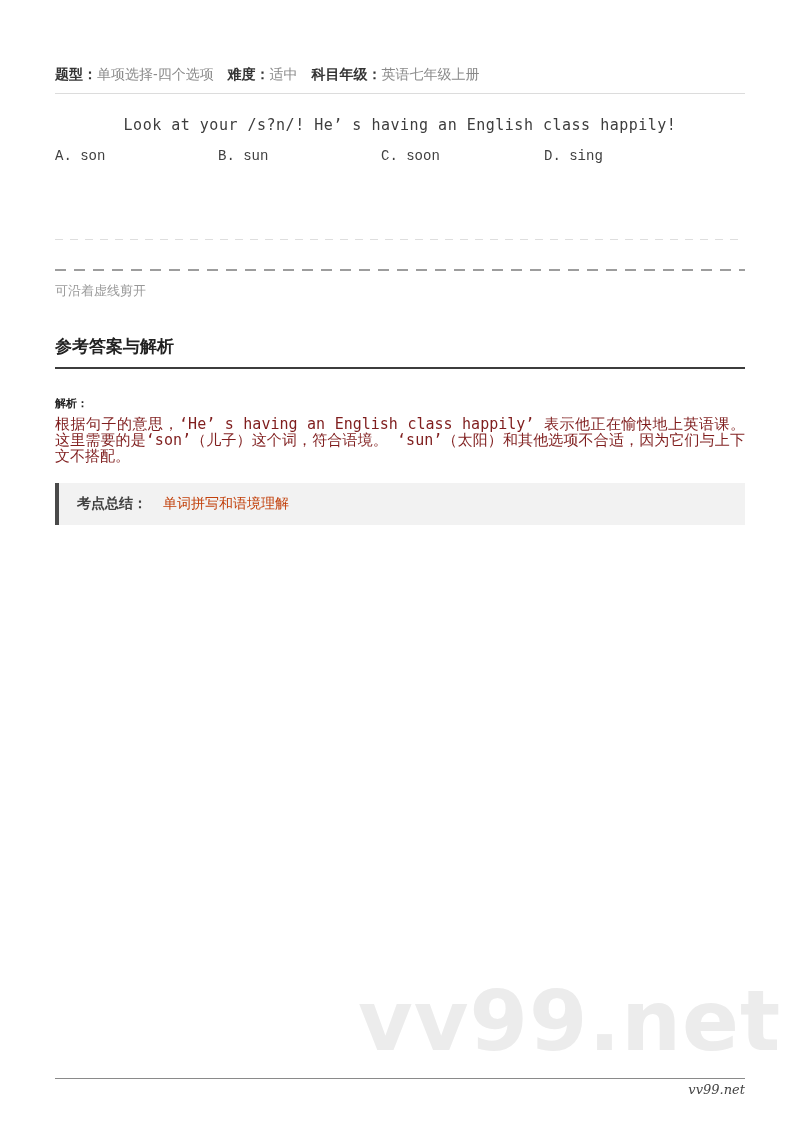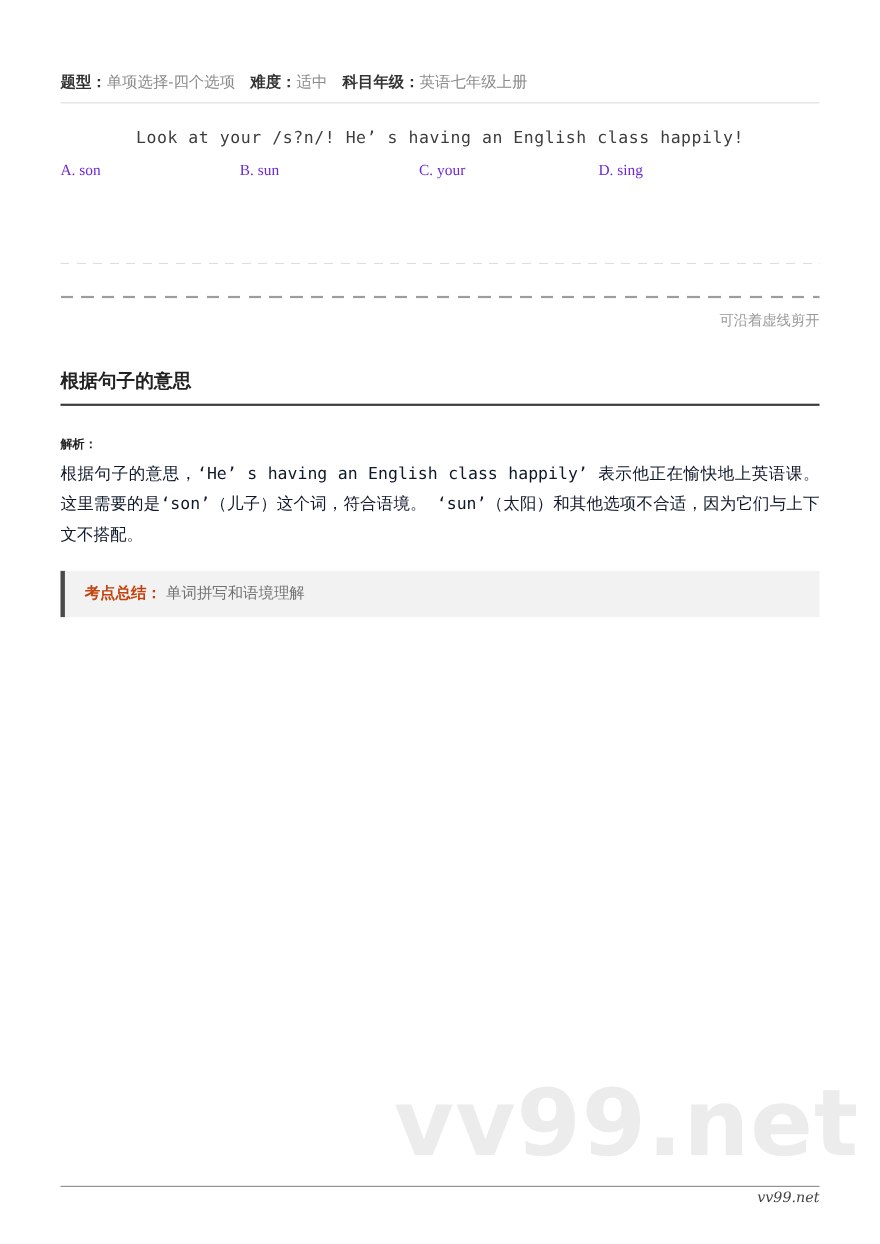--- a/index.html
+++ b/index.html
@@ -19,63 +19,63 @@
   .meta .val{color:#8a8a8a;margin-right:10px;}
   .meta-rule{border:none;border-top:1px solid #dcdcdc;margin:10px 0 0 0;}
 
   
   .question{
     margin-top:22px;
     font-family:"DejaVu Sans Mono","Liberation Mono",monospace;
     font-size:15px;color:#3d3d3d;letter-spacing:.5px;text-align:center;
   }
   .options{display:flex;margin-top:14px;
-    font-family:Liberation Serif, serif;
-    font-size:14px;color:#6d28d9;}
+    font-family:Liberation Mono, monospace;
+    font-size:14px;color:#404040;}
   .options .opt{width:163px;}
   .options .opt:last-child{width:auto;}
 
   
   .dash-light{
     margin-top:75px;height:1px;
     background:repeating-linear-gradient(90deg,#dedede 0 8px,transparent 8px 15px);
   }
   .dash-dark{
     margin-top:29px;height:2px;
     background:repeating-linear-gradient(90deg,#9d9d9d 0 11px,transparent 11px 19px);
   }
-  .cut-label{margin-top:11px;text-align:right;font-size:13px;color:#999;}
+  .cut-label{margin-top:11px;text-align:left;font-size:13px;color:#999;}
 
   
   .section-title{
     margin-top:35px;font-size:17px;font-weight:bold;color:#222;
     border-bottom:2px solid #3c3c3c;padding-bottom:9px;
   }
   .answer-box{
     margin-top:18px;background:#f2f2f2;
     padding:13px 20px;font-size:15px;
   }
   .answer-box b{color:#222;}
   .answer-box .ans-val{
     font-family:"DejaVu Sans Mono","Liberation Mono",monospace;
     color:#444;margin-left:14px;
   }
   .analysis-label{margin-top:27px;font-size:11px;font-weight:bold;color:#222;}
   .analysis-text{
-    margin-top:5px;font-size:15px;line-height:28px;color:#0f172a;
+    margin-top:5px;font-size:15px;line-height:16px;color:#7f1d1d;
     font-family:"DejaVu Sans Mono","Liberation Sans",sans-serif;
     text-align:justify;
   }
   .keypoint-box{
     margin-top:19px;background:#f2f2f2;
     border-left:4px solid #4a4a4a;
     padding:12px 18px;font-size:14px;
   }
-  .keypoint-box b{color:#c2410c;}
-  .keypoint-box .kp-val{color:#737373;margin-left:4px;}
+  .keypoint-box b{color:#404040;}
+  .keypoint-box .kp-val{color:#c2410c;margin-left:16px;}
 
   
   .watermark{
     position:absolute;left:358px;top:972px;
     font-size:84px;font-weight:bold;letter-spacing:1px;
     color:#ececec;font-family:"DejaVu Sans","Liberation Sans",sans-serif;
     user-select:none;
   }
 
   
@@ -98,29 +98,29 @@
       <b>难度：</b><span class="val">适中</span>
       <b>科目年级：</b><span class="val">英语七年级上册</span>
     </div>
     <hr class="meta-rule">
 
     <div class="question">Look at your /s?n/! He’ s having an English class happily!</div>
 
     <div class="options">
       <span class="opt">A. son</span>
       <span class="opt">B. sun</span>
-      <span class="opt">C. your</span>
+      <span class="opt">C. soon</span>
       <span class="opt">D. sing</span>
     </div>
 
     <div class="dash-light"></div>
     <div class="dash-dark"></div>
     <div class="cut-label">可沿着虚线剪开</div>
 
-    <div class="section-title">根据句子的意思</div>
+    <div class="section-title">参考答案与解析</div>
 
 
     <div class="analysis-label">解析：</div>
     <div class="analysis-text">根据句子的意思，‘He’ s having an English class happily’ 表示他正在愉快地上英语课。这里需要的是‘son’（儿子）这个词，符合语境。 ‘sun’（太阳）和其他选项不合适，因为它们与上下文不搭配。</div>
 
     <div class="keypoint-box">
       <b>考点总结：</b><span class="kp-val">单词拼写和语境理解</span>
     </div>
 
   </div>

